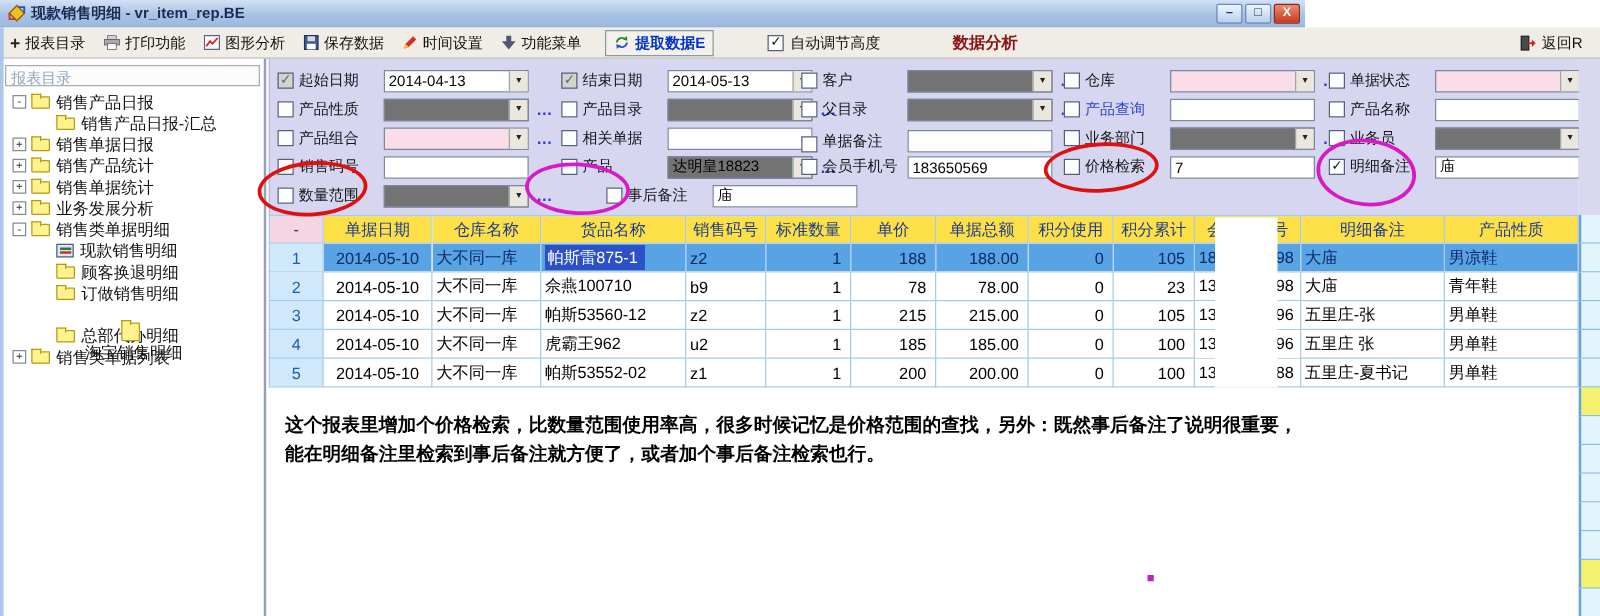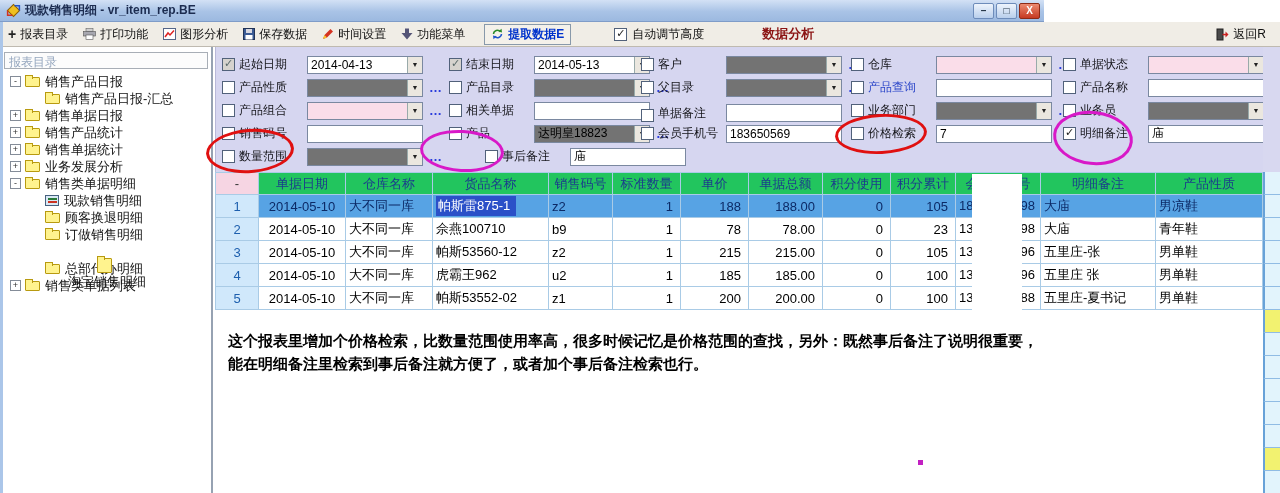--- a/index.html
+++ b/index.html
@@ -76,21 +76,21 @@
   .combo-text { flex:1; padding-left:3px; font-size:12px; overflow:hidden; white-space:nowrap; }
   .combo-btn { width:15px; height:16px; background:#ebe7df; border-left:1px solid #9aa;
     font-size:7px; line-height:16px; text-align:center; color:#222; flex:0 0 15px; }
   .bg-white { background:#fff; } .bg-cyan { background:#737373; } .bg-pink { background:#fadde9; }
   .dots { color:#2b3ddd; font-weight:bold; font-size:13px; line-height:8px; margin-left:2px; }
 
   
   .table-wrap { position:absolute; left:215px; top:172px; z-index:10; }
   table { border-collapse:collapse; table-layout:fixed; width:1047px; font-size:13px; }
   th, td { border:1px solid #a9cbe6; overflow:hidden; white-space:nowrap; }
-  th { height:22px; background:#22c55e; color:#1b3c8c; font-weight:normal; text-align:center; }
+  th { height:22px; background:#fde047; color:#1b3c8c; font-weight:normal; text-align:center; }
   th.corner { background:#f6d5e3; color:#333; }
   td { height:23px; background:#fff; color:#000; padding:0 3px; }
   td.c-num { background:#d0e8fb; color:#1d5fae; text-align:center; }
   td.c-center { text-align:center; }
   td.c-left { text-align:left; }
   td.c-right { text-align:right; padding-right:7px; }
   tr.sel td { background:#57a3e4; color:#0c2a66; }
   tr.sel td.c-num { background:#d0e8fb; color:#1d5fae; }
   .prod-sel { display:inline-block; background:#2b50c8; color:#fff; padding:1px 6px 1px 2px; }
   td.c-phone { position:relative; }

